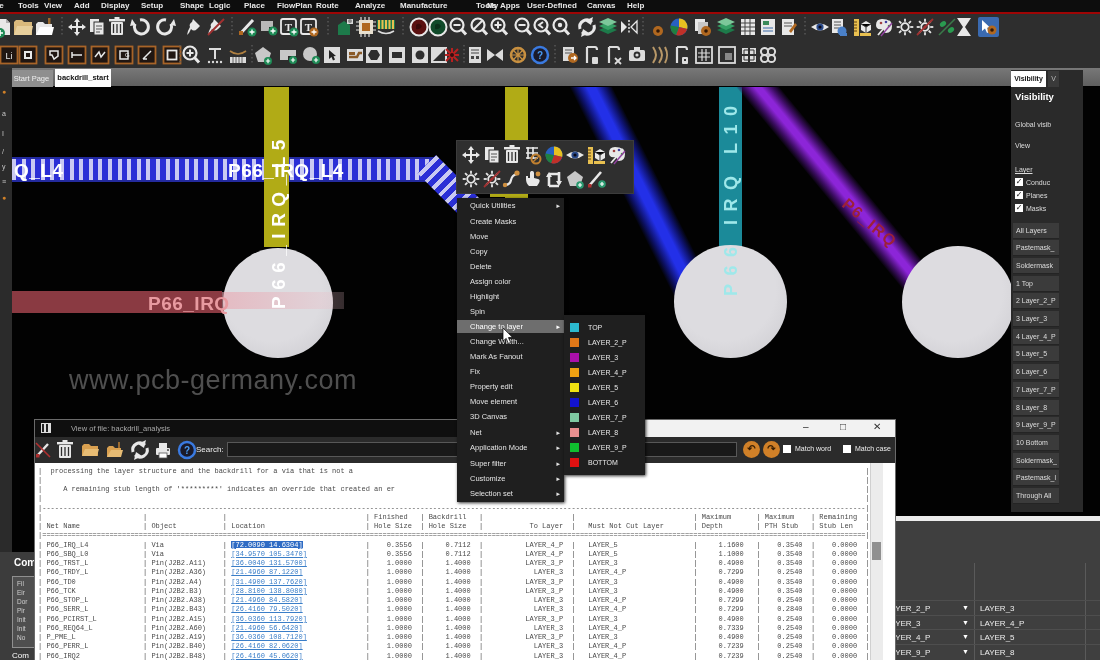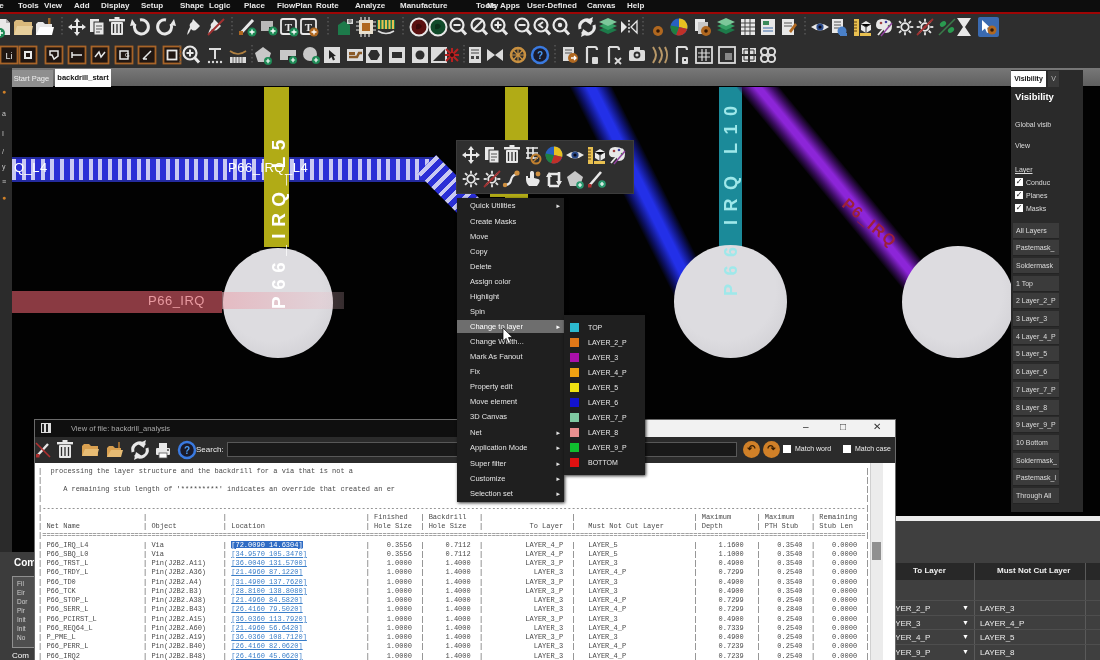--- a/index.html
+++ b/index.html
@@ -22,21 +22,21 @@
 #blued{left:398px;top:68px;width:26px;height:110px;background:repeating-linear-gradient(0deg,#c9c9f2 0 4px,#2b2fd6 4px 9.6px);transform:rotate(-45deg);transform-origin:top right}
 #ylw1{left:252px;top:0;width:25px;height:160px;background:#b1ab16}
 #ylw2{left:493px;top:0;width:23px;height:111px;background:#b1ab16}
 #ylwstrip{left:478px;top:105px;width:38px;height:5px;background:#b1ab16}
 #bdiag{left:553px;top:-14px;width:38px;height:262px;background:linear-gradient(90deg,rgba(8,10,70,0.1),#0d1168 16%,#2330e8 40%,#2330e8 60%,#0d1168 84%,rgba(8,10,70,0.1));transform:rotate(-26.5deg);transform-origin:50% 0}
 #cyan{left:707px;top:0;width:23px;height:218px;background:#1b8a99}
 #pdiag{left:721px;top:-10px;width:33px;height:292px;background:linear-gradient(90deg,rgba(40,8,70,0.15),#3c0d62 18%,#8c25d8 42%,#8c25d8 58%,#3c0d62 82%,rgba(40,8,70,0.15));transform:rotate(-39.5deg);transform-origin:50% 0}
 #redh{left:0;top:204px;width:210px;height:22px;background:#8a3a42}
 #redsmear{left:210px;top:205px;width:122px;height:17px;background:linear-gradient(90deg,rgba(233,165,175,.6),rgba(238,195,205,.22))}
 .pad{position:absolute;border-radius:50%;background:radial-gradient(circle at 45% 40%,#dddce0 55%,#c9c8cd)}
-.tlabel{position:absolute;color:#fff;font-size:13px;font-weight:normal;letter-spacing:.5px;white-space:pre}
+.tlabel{position:absolute;color:#fff;font-size:19px;font-weight:bold;letter-spacing:.5px;white-space:pre}
 .vlabel{position:absolute;color:#fff;font-size:17px;font-weight:bold;white-space:pre;transform:rotate(-90deg);transform-origin:0 0;letter-spacing:2.5px}
 #wm{position:absolute;left:57px;top:278px;color:#4f4f4f;font-size:27px;letter-spacing:.5px}
 
 #rpanel{left:1011px;top:70px;width:72px;height:442px;background:#2a2a2a;color:#ddd;font-size:7px}
 #rpanel .wtab{position:absolute;left:0;top:1px;width:35px;height:16px;background:#fff;color:#111;font-size:7px;text-align:center;line-height:16px;font-weight:bold}
 #rpanel .dtab{position:absolute;left:37px;top:1px;width:11px;height:16px;background:#3a3a3a;color:#bbb;text-align:center;line-height:16px}
 #rpanel .hd{position:absolute;left:4px;top:21px;font-size:9.5px;font-weight:bold;color:#fff}
 #rpanel .it{position:absolute;left:4px}
 #rpanel .cb{position:absolute;left:4px;width:8px;height:8px;background:#fff;color:#111;font-size:8px;line-height:8px;text-align:center}
 #rpanel .cl{position:absolute;left:15px}
@@ -104,20 +104,21 @@
   <div class="pad" style="left:211px;top:161px;width:110px;height:110px"></div>
   <div class="pad" style="left:662px;top:158px;width:113px;height:113px"></div>
   <div class="pad" style="left:890px;top:159px;width:112px;height:112px"></div>
   <div class="trc" id="redh"></div>
   <div class="trc" id="redsmear"></div>
   <span class="tlabel" style="left:2px;top:73px">Q_L4</span>
   <span class="tlabel" style="left:216px;top:73px">P66_IRQ_L4</span>
   <span class="vlabel" style="left:256px;top:222px;letter-spacing:6.5px;font-size:19px">P66_IRQ_L5</span>
   <span class="vlabel" style="left:709px;top:209px;color:#9fe8ea;letter-spacing:8.5px;font-size:18px">P66 IRQ L10</span>
   <span class="tlabel" style="left:136px;top:206px;color:#e89aa0">P66_IRQ</span>
+  <span id="wm">www.pcb-germany.com</span>
 </div>
 <div class="abs" id="menubar">
     <span style="left:-10px">File</span>
     <span style="left:18px">Tools</span>
     <span style="left:44px">View</span>
     <span style="left:74px">Add</span>
     <span style="left:101px">Display</span>
     <span style="left:141px">Setup</span>
     <span style="left:180px">Shape</span>
     <span style="left:209px">Logic</span>
@@ -582,24 +583,20 @@
     <div class="vrow" style="top:311.8px">7 Layer_7_P</div>
     <div class="vrow" style="top:329.5px">8 Layer_8</div>
     <div class="vrow" style="top:347.2px">9 Layer_9_P</div>
     <div class="vrow" style="top:364.9px">10 Bottom</div>
     <div class="vrow" style="top:382.6px">Soldermask_</div>
     <div class="vrow" style="top:400.3px">Pastemask_l</div>
     <div class="vrow" style="top:418.0px">Through All</div>
 </div>
 <div class="abs" id="wstrip"></div>
 <div class="abs" id="brpanel">
-  <div class="hdr">
-      <b style="left:18px">To Layer</b>
-      <b style="left:102px">Must Not Cut Layer</b>
-    </div>
   <div class="vl" style="left:79px"></div>
   <div class="vl" style="left:190px"></div>
   <div class="trow" style="top:79.0px">
       <span class="c1">LAYER_2_P</span>
       <span class="dd">▼</span>
       <span class="c2">LAYER_3</span>
     </div>
     <div class="trow" style="top:93.5px">
       <span class="c1">LAYER_3</span>
       <span class="dd">▼</span>

